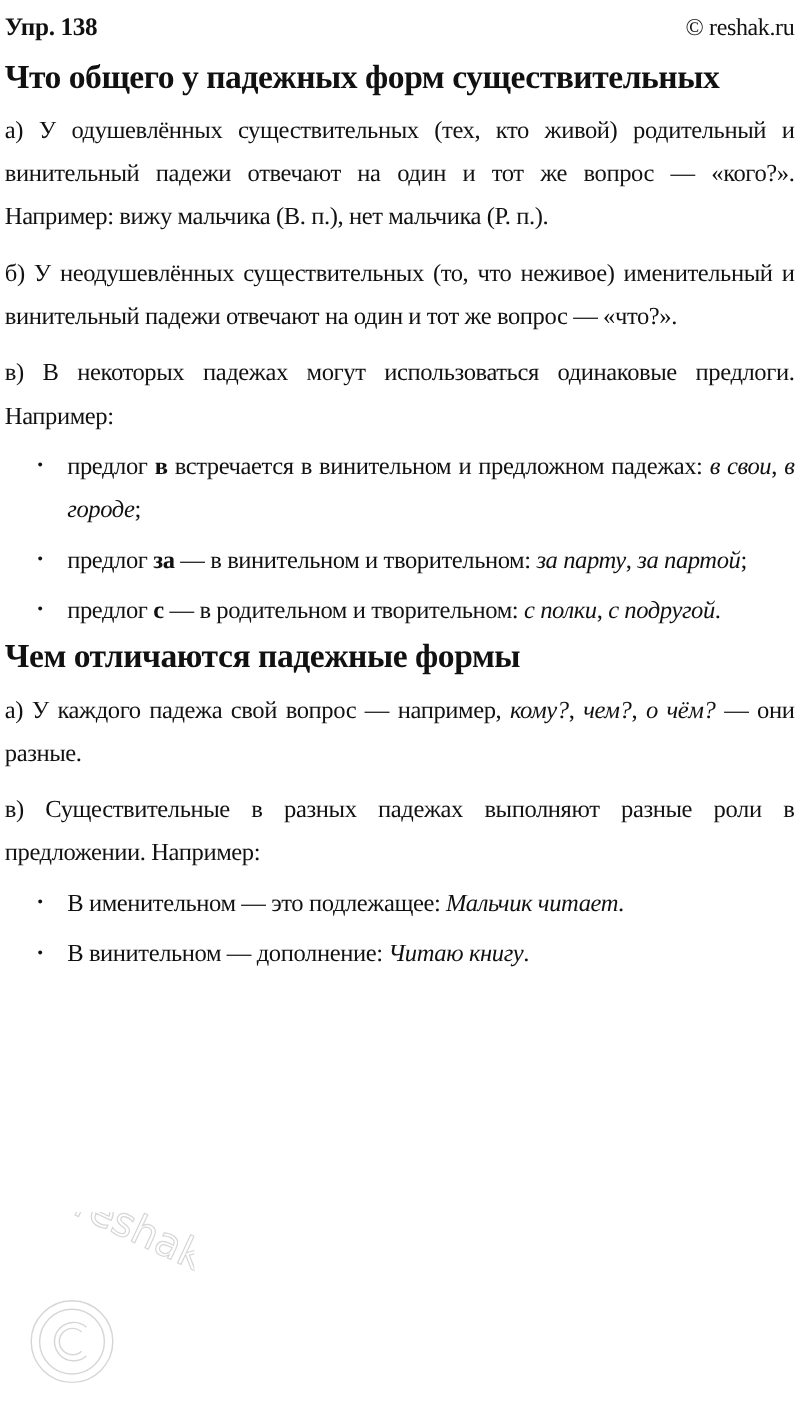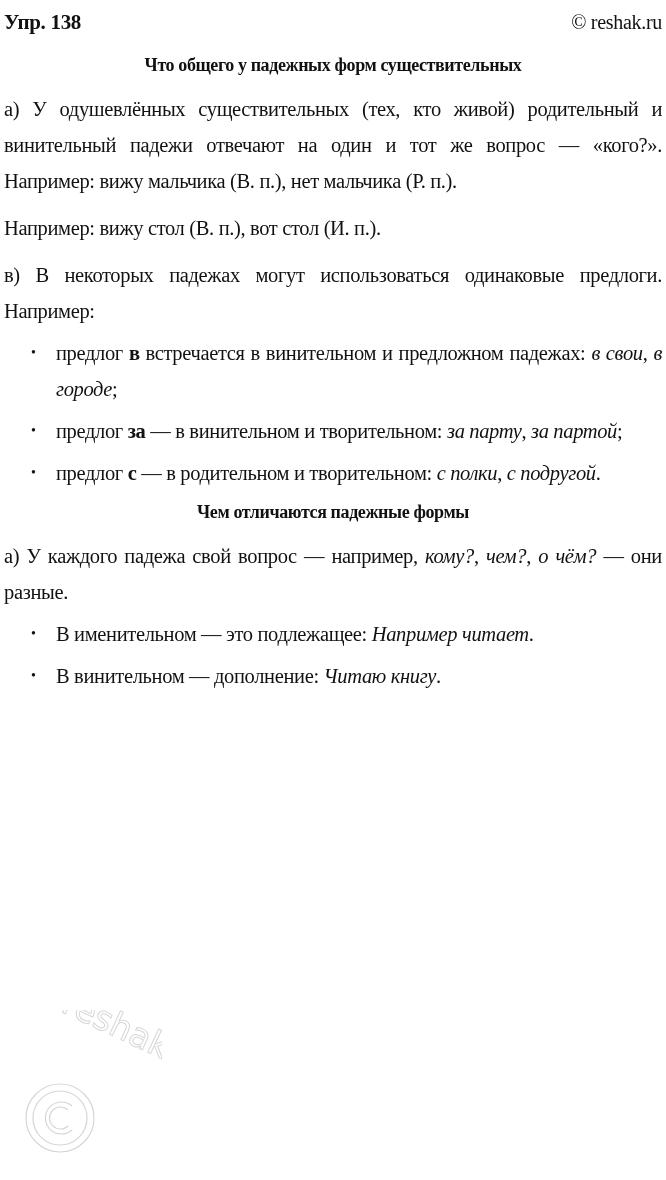--- a/index.html
+++ b/index.html
@@ -35,25 +35,24 @@
       font-weight: bold;
       font-size: 21px;
       letter-spacing: -0.3px;
     }
     .copyright {
       font-size: 20px;
       letter-spacing: -0.3px;
     }
     .section-title {
       font-weight: bold;
-      font-size: 18px;
+      font-size: 28px;
       letter-spacing: -0.4px;
       margin: 10px 0 11px 0;
       line-height: 30px;
-      text-align: center;
     }
     .section-title.second {
       margin-top: 6px;
       margin-bottom: 8px;
     }
     .para {
       text-align: justify;
       line-height: 36px;
       margin: 11px 0 6px 0;
       letter-spacing: -0.35px;
@@ -96,22 +95,22 @@
 
   <div class="header-row">
     <span class="ex-num">Упр. 138</span>
     <span class="copyright">© reshak.ru</span>
   </div>
 
   <div class="section-title">Что общего у падежных форм существительных</div>
 
   <p class="para">а) У одушевлённых существительных (тех, кто живой) родительный и винительный падежи отвечают на один и тот же вопрос — «кого?». Например: вижу мальчика (В. п.), нет мальчика (Р. п.).</p>
 
+  <p class="para">б) У неодушевлённых существительных (то, что неживое) именительный и винительный падежи отвечают на один и тот же вопрос — «что?».</p>
 
-  <p class="para">Например: вижу стол (В. п.), вот стол (И. п.).</p>
 
   <p class="para">в) В некоторых падежах могут использоваться одинаковые предлоги. Например:</p>
 
   <ul class="bullets">
     <li>
       <span class="bullet">•</span>
       <span>предлог </span><b>в</b><span> встречается в винительном и предложном падежах: </span><i>в свои</i><span>, </span><i>в городе</i><span>;</span>
     </li>
     <li>
       <span class="bullet">•</span>
@@ -122,25 +121,26 @@
       <span>предлог </span><b>с</b><span> — в родительном и творительном: </span><i>с полки</i><span>, </span><i>с подругой</i><span>.</span>
     </li>
   </ul>
 
 
   <div class="section-title second">Чем отличаются падежные формы</div>
 
   <p class="para"><span>а) У каждого падежа свой вопрос — например, </span><i>кому?</i><span>, </span><i>чем?</i><span>, </span><i>о чём?</i><span> — они разные.</span></p>
 
 
+  <p class="para">в) Существительные в разных падежах выполняют разные роли в предложении. Например:</p>
 
   <ul class="bullets">
     <li>
       <span class="bullet">•</span>
-      <span>В именительном — это подлежащее: </span><i>Например читает</i><span>.</span>
+      <span>В именительном — это подлежащее: </span><i>Мальчик читает</i><span>.</span>
     </li>
     <li>
       <span class="bullet">•</span>
       <span>В винительном — дополнение: </span><i>Читаю книгу</i><span>.</span>
     </li>
   </ul>
 </div>
 
 <svg class="watermark" viewBox="0 0 150 160" xmlns="http://www.w3.org/2000/svg">
   <g fill="none" stroke="#b5b5b5" stroke-width="1.2">

